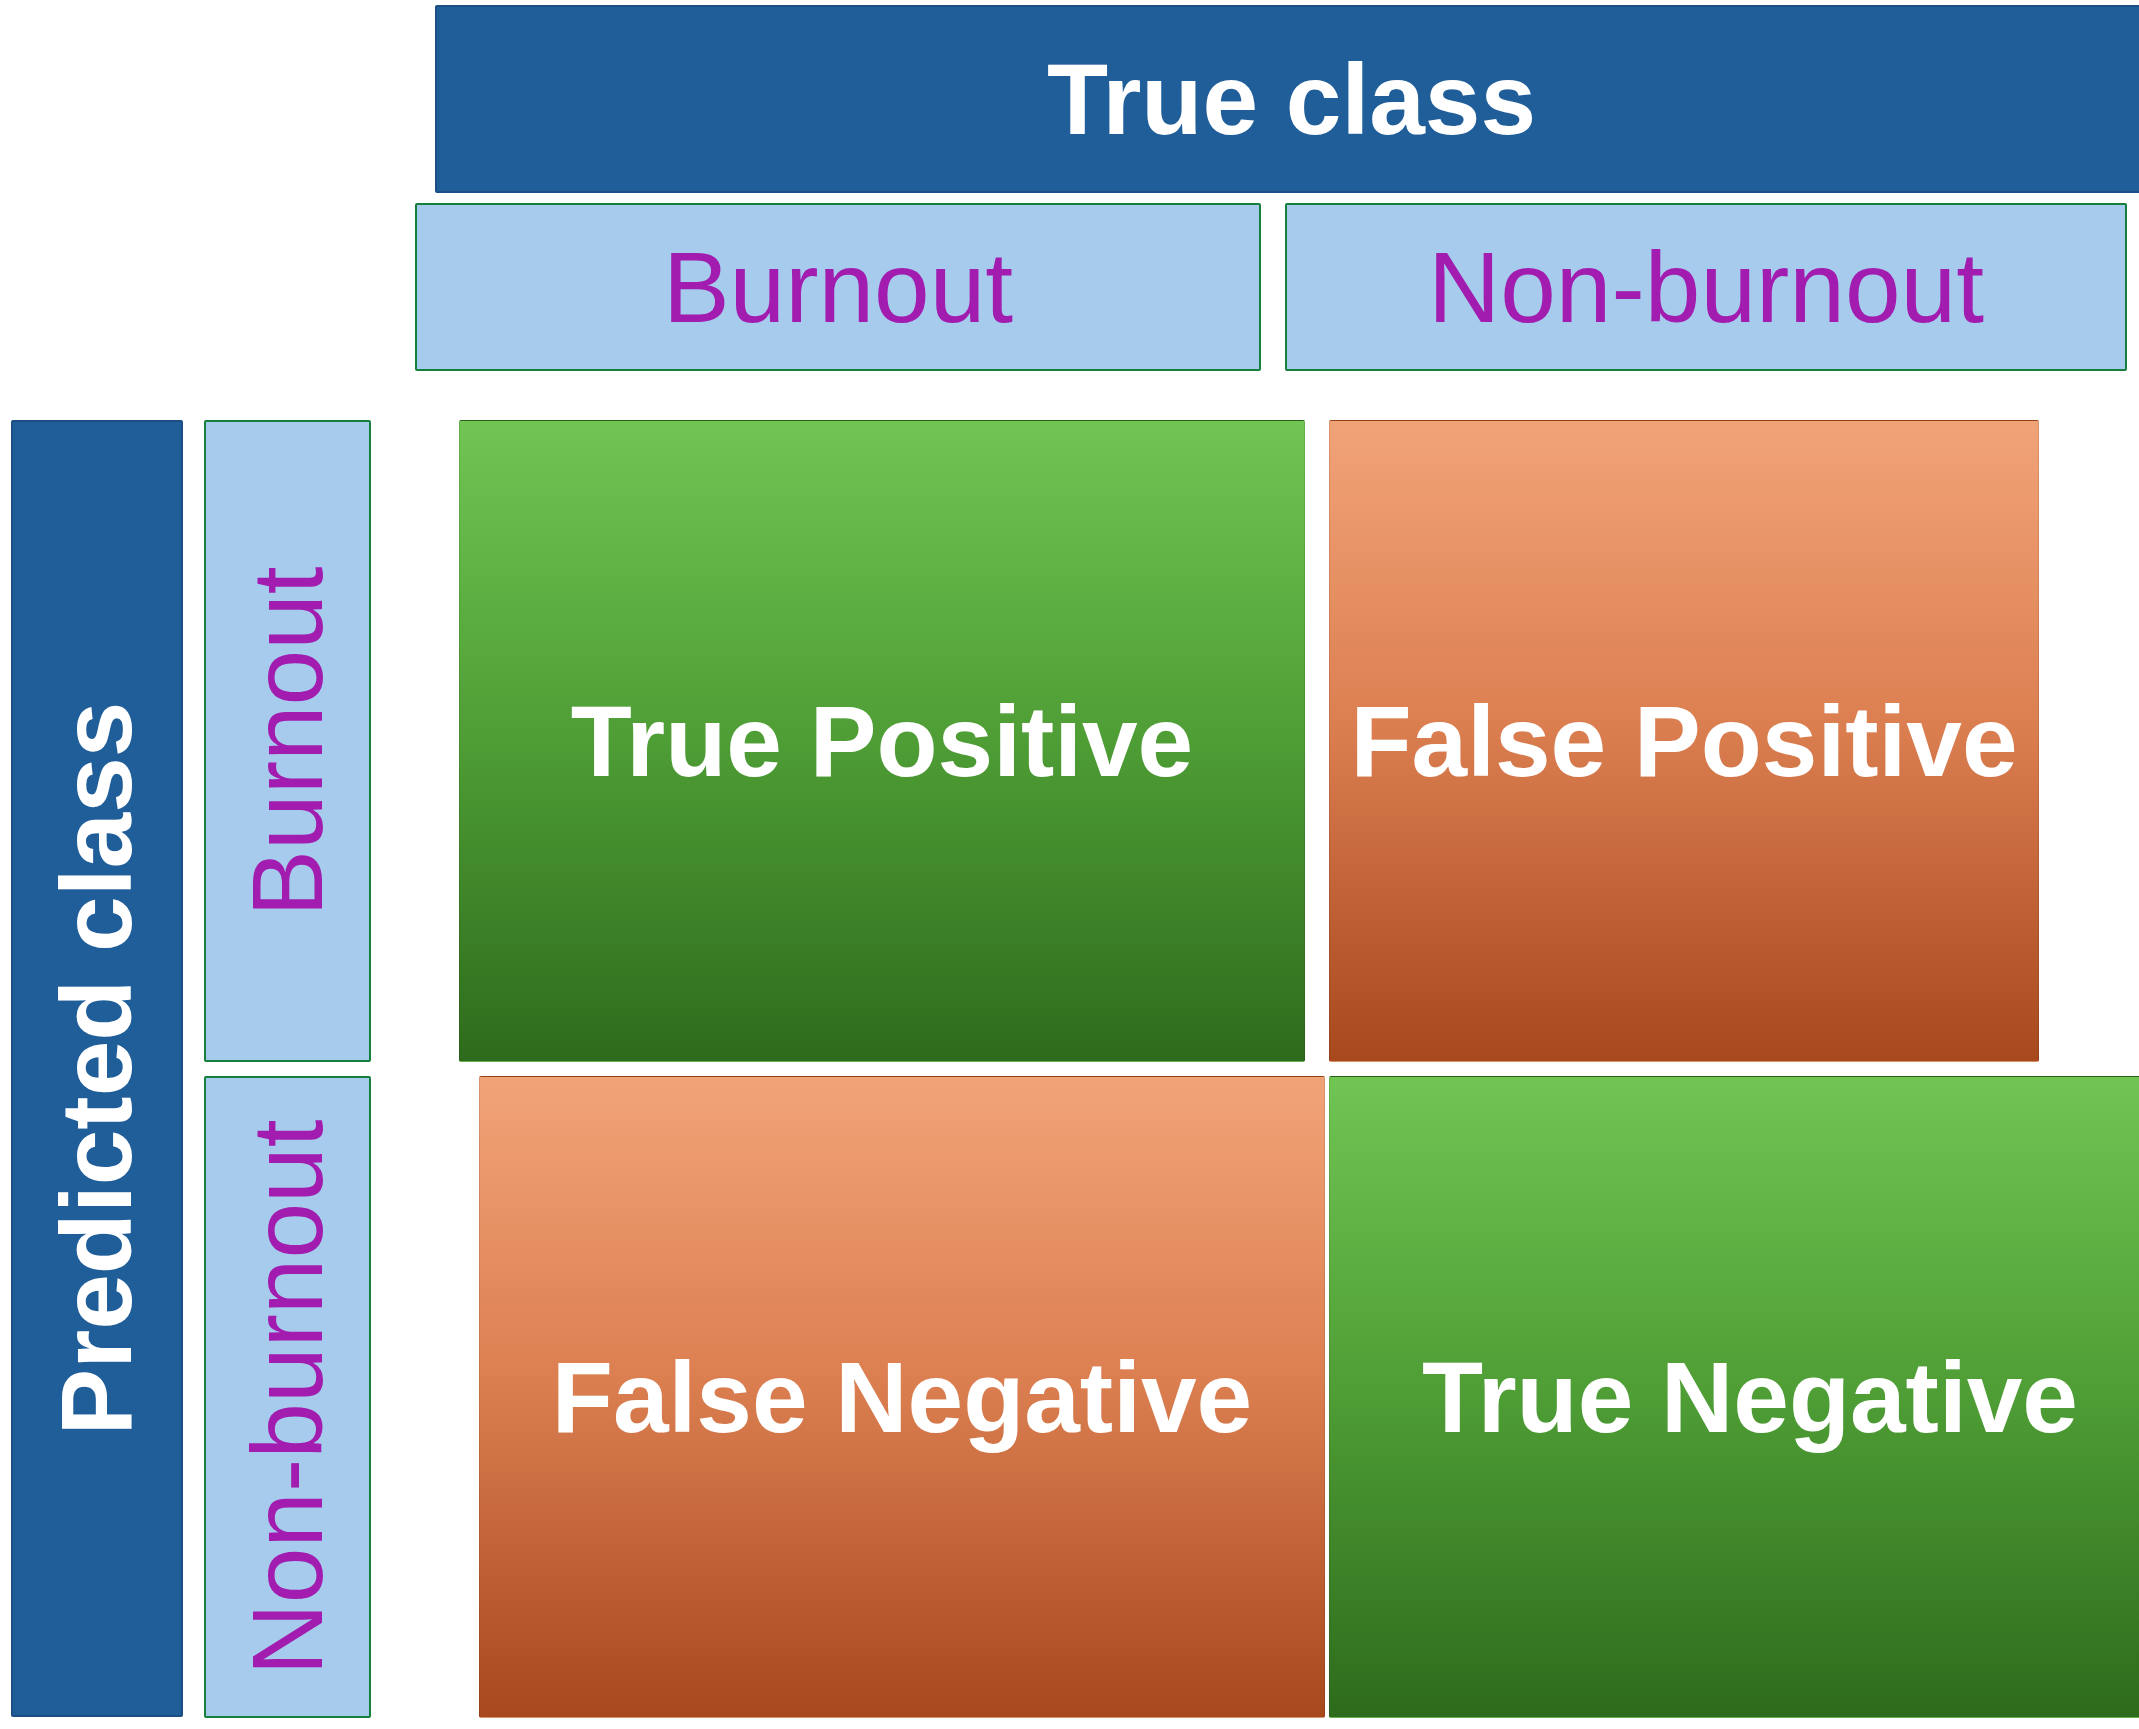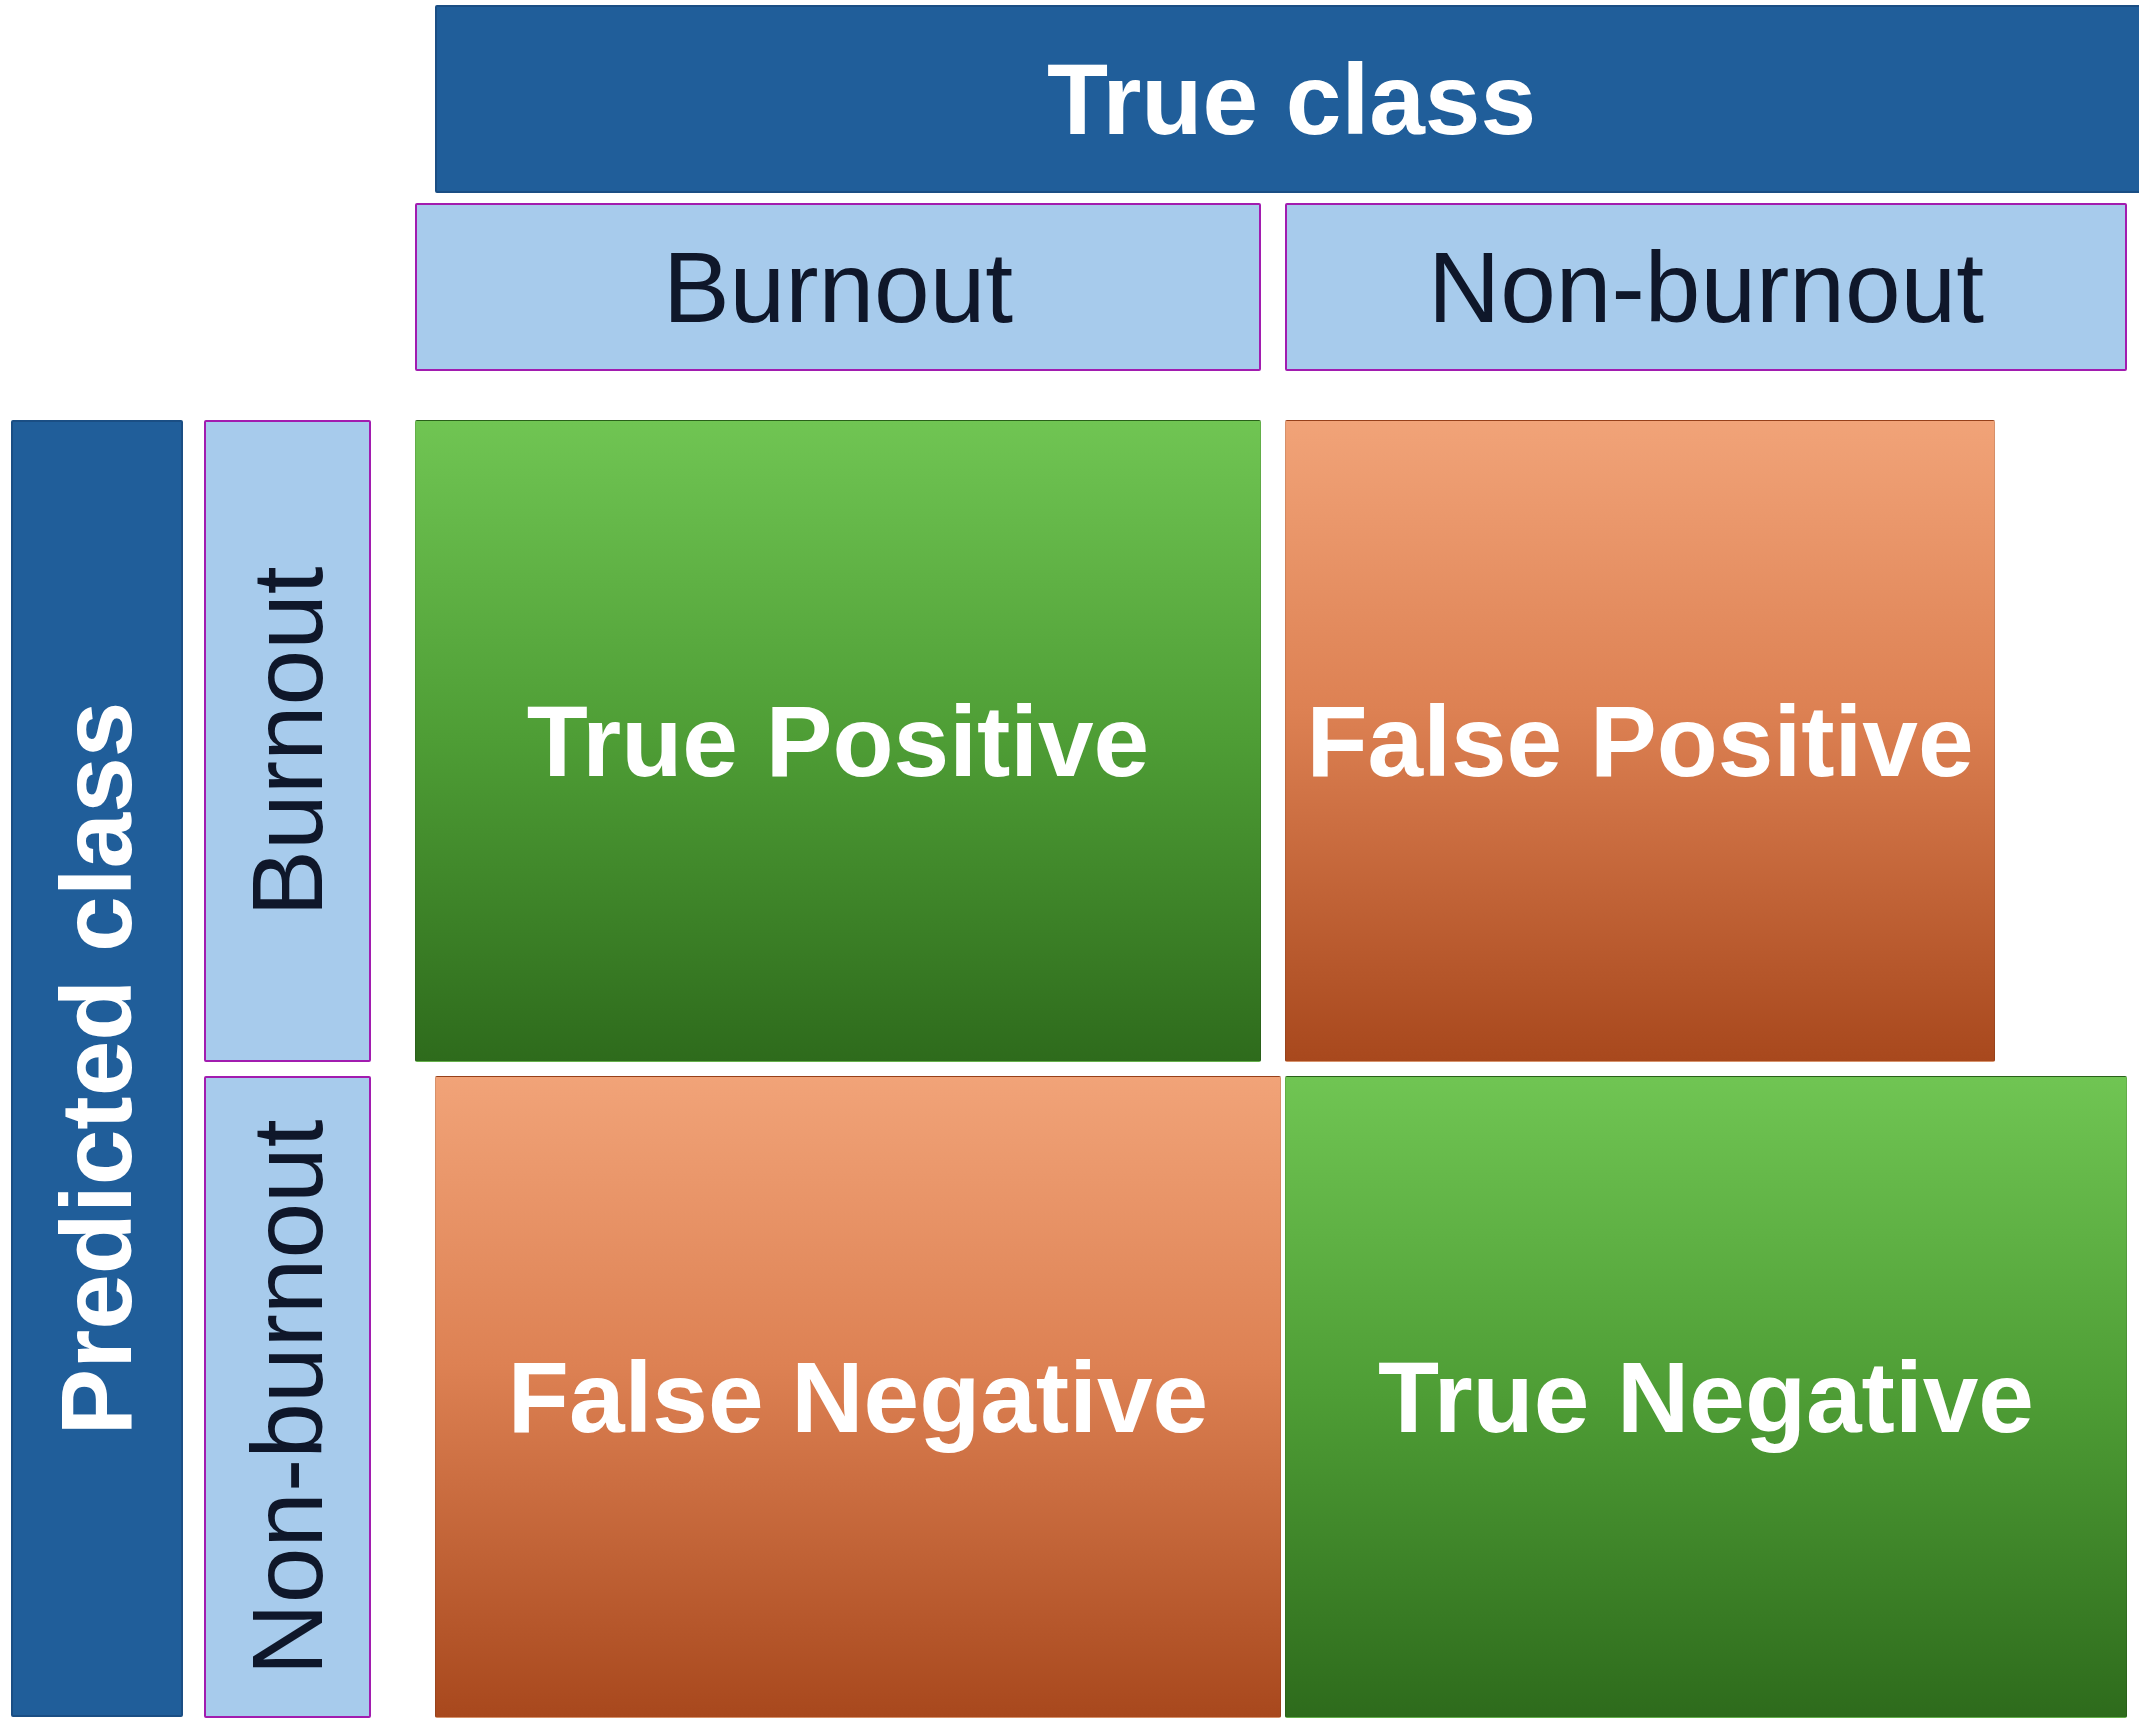--- a/index.html
+++ b/index.html
@@ -27,31 +27,32 @@
   .axis-banner {
     background: #205E9A;
     border: 2.7px solid #1A4E84;
     color: #ffffff;
     font-size: 100px;
     font-weight: 600;
   }
   
   .cat-header {
     background: #A7CBEC;
-    border: 2px solid #a21caf;
-    color: #0f172a;
+    border: 2px solid #15803d;
+    color: #a21caf;
     font-size: 100px;
     font-weight: 400;
   }
   
   .cell {
     color: #ffffff;
     font-size: 100px;
     font-weight: 600;
     border: 1.3px solid rgba(0,0,0,0.10);
+    margin-left: 44px;
   }
   .cell.green {
     background: linear-gradient(to bottom, #70C553 0%, #4E9D35 50%, #2E6B1C 100%);
   }
   .cell.orange {
     background: linear-gradient(to bottom, #F1A378 0%, #DD8153 45%, #A8481D 100%);
   }
   .vertical-text {
     transform: rotate(-90deg);
     white-space: nowrap;

